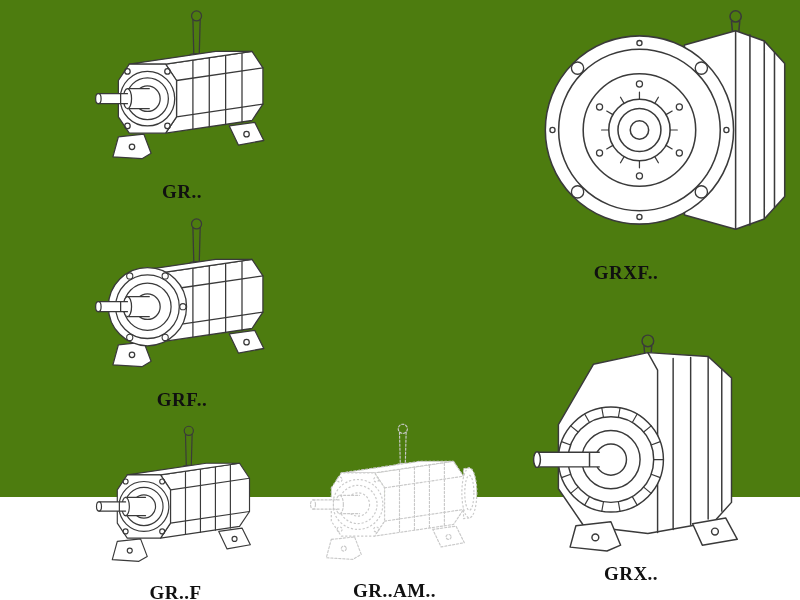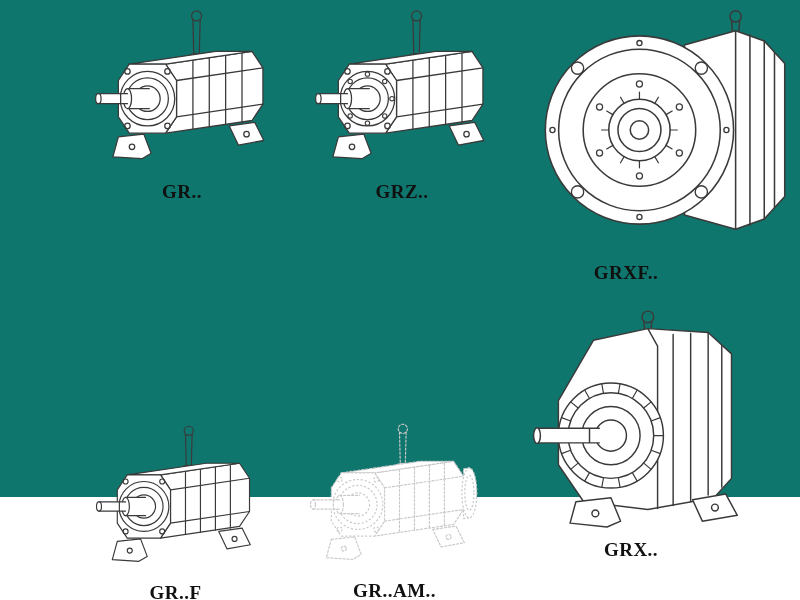--- a/index.html
+++ b/index.html
@@ -2,21 +2,21 @@
 <html style="--ink: #3a3a3a; --ghost: #c9c9c9;"><head>
 <meta charset="utf-8">
 <style>
   html,body{margin:0;padding:0}
   body{
     width:800px;height:600px;overflow:hidden;
     background:#ffffff;
     font-family:"Liberation Serif", serif;
   }
   :root{ --ink:#3a3a3a; --ghost:#c9c9c9; }
-  .canvas{position:relative;width:800px;height:497px;background:#0f766e}
+  .canvas{position:relative;width:800px;height:497px;background:#4d7c0f}
   .fig{position:absolute;margin:0;display:flex;flex-direction:column;align-items:center}
   .art{display:block}
   .ink{color:var(--ink)}
   .ghost{color:var(--ghost)}
   .ghost use{stroke-dasharray:2.6 2.2}
   .cap{
     font-weight:bold;font-size:19px;color:#101010;
     letter-spacing:.5px;margin-top:4px;white-space:nowrap;
   }
   .cap-left{transform:translateX(-38px)}
@@ -182,50 +182,50 @@
     </defs>
   </svg>
 
   <figure class="fig" style="left:82px;top:4px;width:200px">
     <svg class="art ink" width="200" height="173" viewBox="0 0 220 190">
         <use href="#sym-gr" width="220" height="190"></use>
       </svg>
     <figcaption class="cap">GR..</figcaption>
   </figure>
 
-  <figure class="fig" style="left:302px;top:4px;width:200px">
-    <svg class="art ink" width="200" height="173" viewBox="0 0 220 190">
-        <use href="#sym-grz" width="220" height="190"></use>
-      </svg>
-    <figcaption class="cap">GRZ..</figcaption>
-  </figure>
 
   <figure class="fig" style="left:531px;top:2px;width:266px">
     <svg class="art ink" width="266" height="256" viewBox="0 0 260 250">
         <use href="#sym-grxf" width="260" height="250"></use>
       </svg>
     <figcaption class="cap cap-left">GRXF..</figcaption>
   </figure>
 
+  <figure class="fig" style="left:82px;top:212px;width:200px">
+    <svg class="art ink" width="200" height="173" viewBox="0 0 220 190">
+        <use href="#sym-grf" width="220" height="190"></use>
+      </svg>
+    <figcaption class="cap">GRF..</figcaption>
+  </figure>
 
 
   <figure class="fig" style="left:84px;top:420px;width:183px">
     <svg class="art ink" width="183" height="158" viewBox="0 0 220 190">
         <use href="#sym-gr" width="220" height="190"></use>
       </svg>
     <figcaption class="cap">GR..F</figcaption>
   </figure>
 
   <figure class="fig ghost" style="left:298px;top:418px;width:193px">
     <svg class="art" width="193" height="158" viewBox="0 0 232 190">
         <use href="#sym-gram" width="232" height="190"></use>
       </svg>
     <figcaption class="cap" style="color:#101010">GR..AM..</figcaption>
   </figure>
 
-  <figure class="fig" style="left:502px;top:272px;width:282px">
+  <figure class="fig" style="left:502px;top:296px;width:282px">
     <svg class="art ink" width="282" height="263" viewBox="0 0 290 270">
         <use href="#sym-grx" width="290" height="270"></use>
       </svg>
     <figcaption class="cap cap-left-sm">GRX..</figcaption>
   </figure>
 
 </main>
 
 </body></html>

